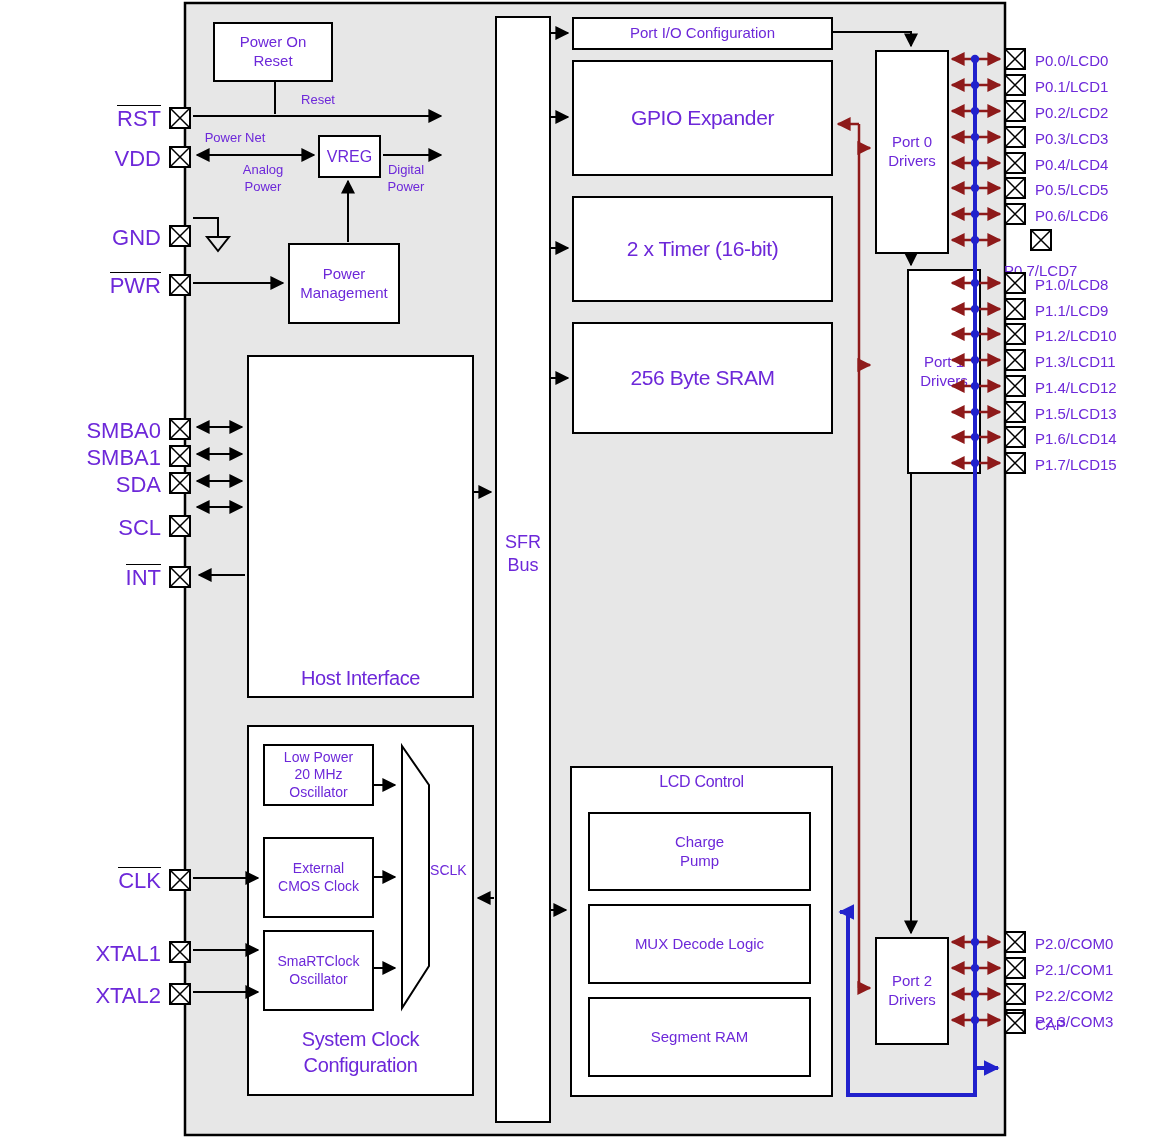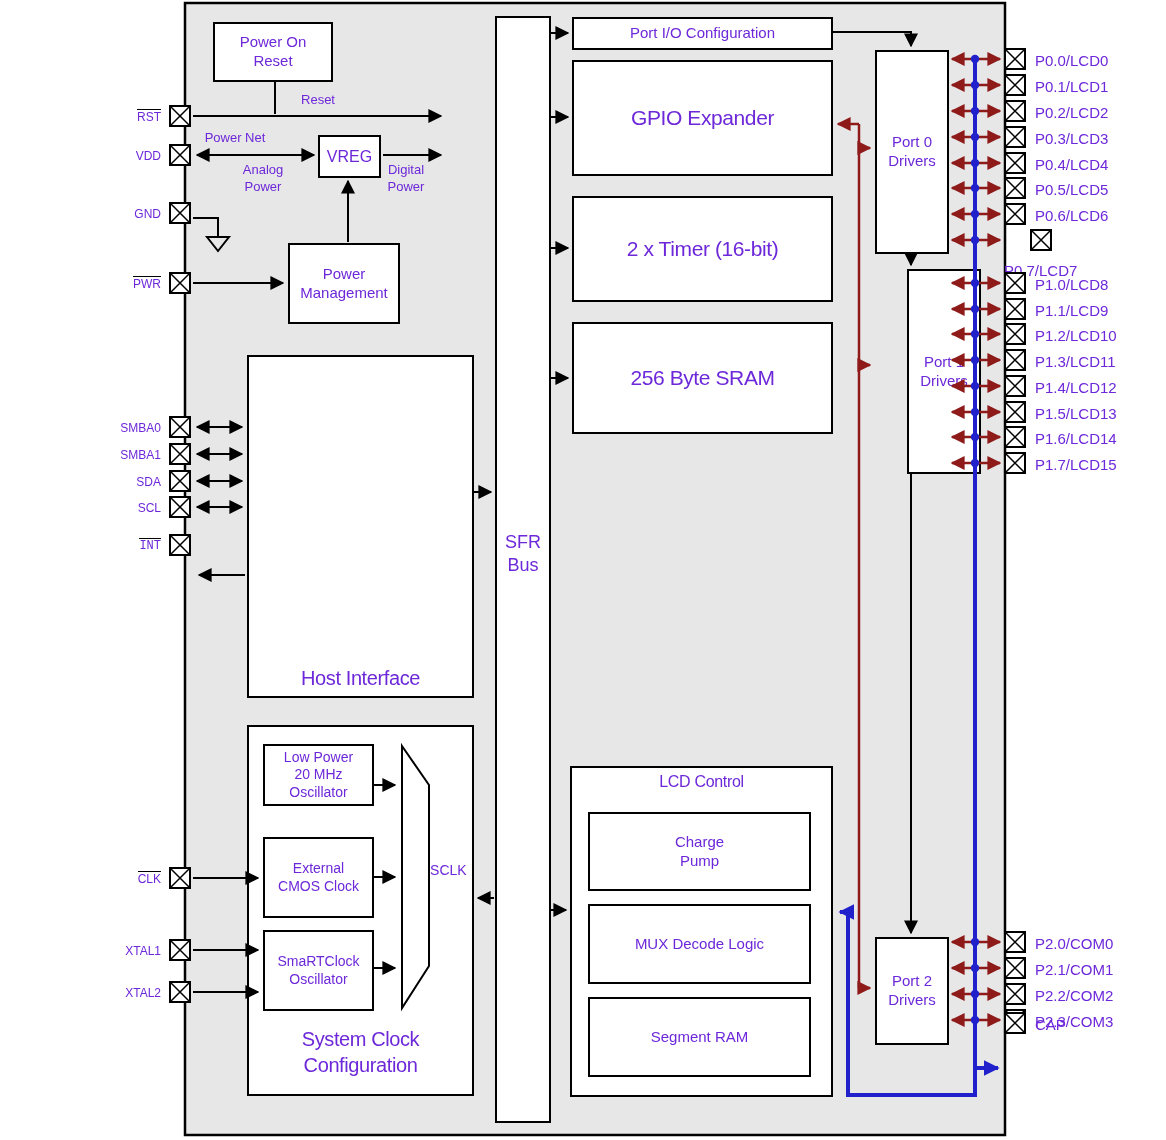--- a/index.html
+++ b/index.html
@@ -15,21 +15,21 @@
   .floating{position:absolute;text-align:center;white-space:pre-line;z-index:3;line-height:1.3;}
   .fs13{font-size:13px;} .fs14{font-size:14px;} .fs15{font-size:15px;}
   .fs16{font-size:16px;} .fs18{font-size:18px;}
   .fs19{font-size:16px;letter-spacing:-0.3px;}
   .fs20{font-size:20px;letter-spacing:-0.4px;}
   .fs21{font-size:21px;letter-spacing:-0.4px;}
   .pin{position:absolute;display:flex;align-items:center;z-index:4;}
   .pin.right{left:1004px;gap:9px;}
   .pin.left{left:58px;width:133px;justify-content:flex-end;gap:8px;}
   .plabel{white-space:nowrap;line-height:1.05;padding-top:2px;border-top:1.6px solid transparent;}
-  .pin.left .plabel{font-size:12px;}
+  .pin.left .plabel{font-size:22px;}
   .pin.right .plabel{font-size:15px;}
   .ov{border-top:1.6px solid #000;padding-top:1px;}
   .pinbox{width:22px;height:22px;display:block;flex:0 0 22px;}
   
   .wk{stroke:var(--wire-black,#000);stroke-width:2;fill:none;}
   .wr{stroke:var(--wire-maroon,#8e1a1a);stroke-width:2.5;fill:none;}
   .wu{stroke:var(--wire-blue,#2121cc);stroke-width:4;fill:none;}
   #mb path{fill:var(--wire-black,#000);} #mr path{fill:var(--wire-maroon,#8e1a1a);}
   #mu path{fill:var(--wire-blue,#2121cc);}
   .dot{fill:var(--wire-blue,#2121cc);}
@@ -192,21 +192,21 @@
         <path d="M2,2 L20,20 M20,2 L2,20" stroke="#000" stroke-width="1.5" fill="none"></path>
       </svg>
     </div>
     <div class="pin left" style="top: 144px;">
       <span class="plabel">VDD</span>
       <svg class="pinbox" viewBox="0 0 22 22">
         <rect x="1" y="1" width="20" height="20" fill="#fff" stroke="#000" stroke-width="2"></rect>
         <path d="M2,2 L20,20 M20,2 L2,20" stroke="#000" stroke-width="1.5" fill="none"></path>
       </svg>
     </div>
-    <div class="pin left" style="top: 202px;">
+    <div class="pin left" style="top: 223px;">
       <span class="plabel">GND</span>
       <svg class="pinbox" viewBox="0 0 22 22">
         <rect x="1" y="1" width="20" height="20" fill="#fff" stroke="#000" stroke-width="2"></rect>
         <path d="M2,2 L20,20 M20,2 L2,20" stroke="#000" stroke-width="1.5" fill="none"></path>
       </svg>
     </div>
     <div class="pin left" style="top: 272px;">
       <span class="plabel ov">PWR</span>
       <svg class="pinbox" viewBox="0 0 22 22">
         <rect x="1" y="1" width="20" height="20" fill="#fff" stroke="#000" stroke-width="2"></rect>
@@ -227,28 +227,28 @@
         <path d="M2,2 L20,20 M20,2 L2,20" stroke="#000" stroke-width="1.5" fill="none"></path>
       </svg>
     </div>
     <div class="pin left" style="top: 470px;">
       <span class="plabel">SDA</span>
       <svg class="pinbox" viewBox="0 0 22 22">
         <rect x="1" y="1" width="20" height="20" fill="#fff" stroke="#000" stroke-width="2"></rect>
         <path d="M2,2 L20,20 M20,2 L2,20" stroke="#000" stroke-width="1.5" fill="none"></path>
       </svg>
     </div>
-    <div class="pin left" style="top: 496px;">
+    <div class="pin left" style="top: 513px;">
       <span class="plabel">SCL</span>
       <svg class="pinbox" viewBox="0 0 22 22">
         <rect x="1" y="1" width="20" height="20" fill="#fff" stroke="#000" stroke-width="2"></rect>
         <path d="M2,2 L20,20 M20,2 L2,20" stroke="#000" stroke-width="1.5" fill="none"></path>
       </svg>
     </div>
-    <div class="pin left" style="top: 534px; font-family: Liberation Mono, monospace;">
+    <div class="pin left" style="top: 564px;">
       <span class="plabel ov">INT</span>
       <svg class="pinbox" viewBox="0 0 22 22">
         <rect x="1" y="1" width="20" height="20" fill="#fff" stroke="#000" stroke-width="2"></rect>
         <path d="M2,2 L20,20 M20,2 L2,20" stroke="#000" stroke-width="1.5" fill="none"></path>
       </svg>
     </div>
     <div class="pin left" style="top: 867px;">
       <span class="plabel ov">CLK</span>
       <svg class="pinbox" viewBox="0 0 22 22">
         <rect x="1" y="1" width="20" height="20" fill="#fff" stroke="#000" stroke-width="2"></rect>

